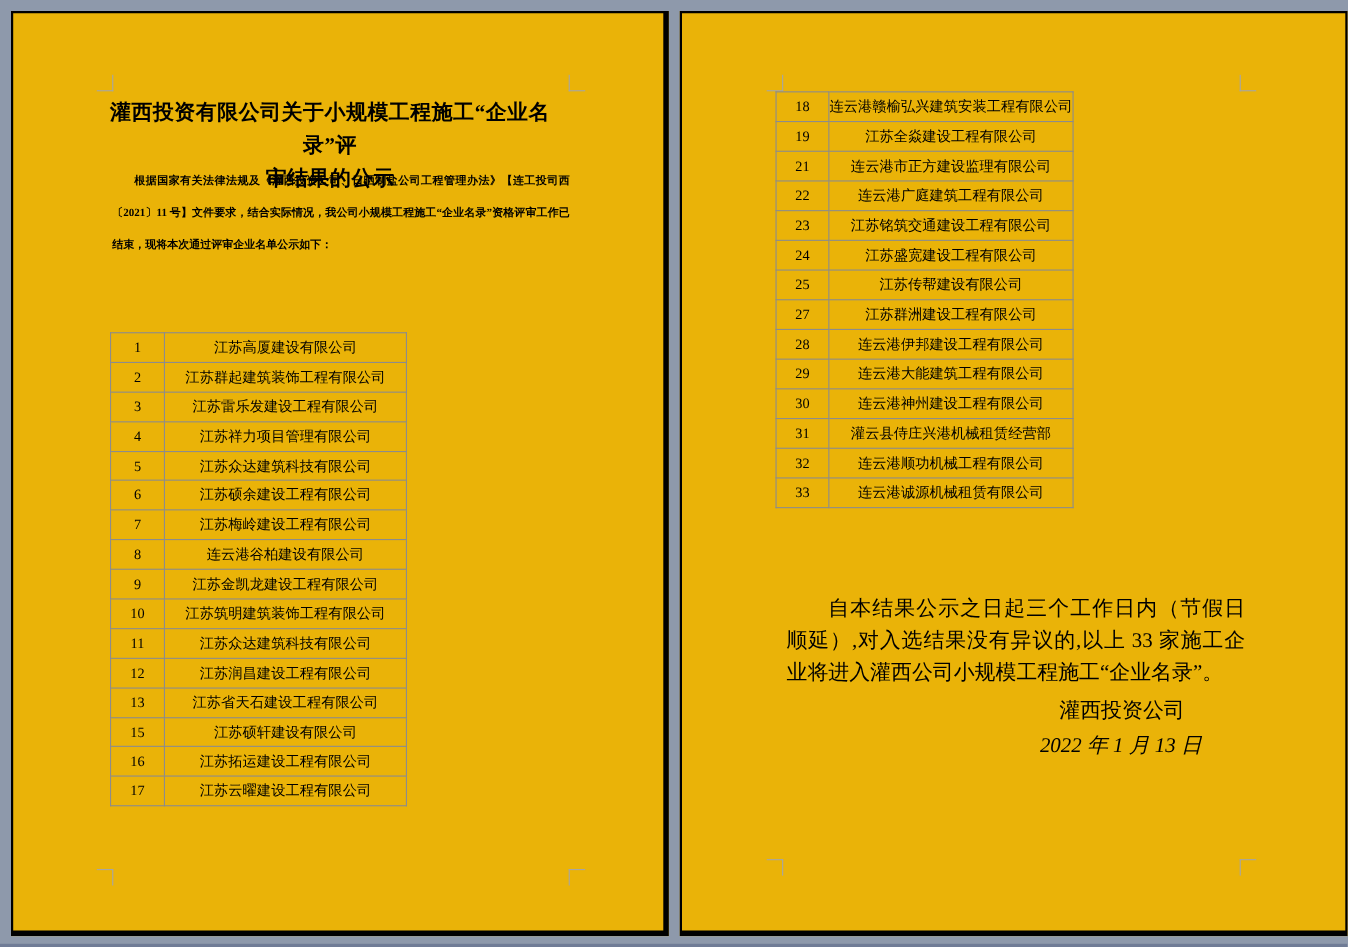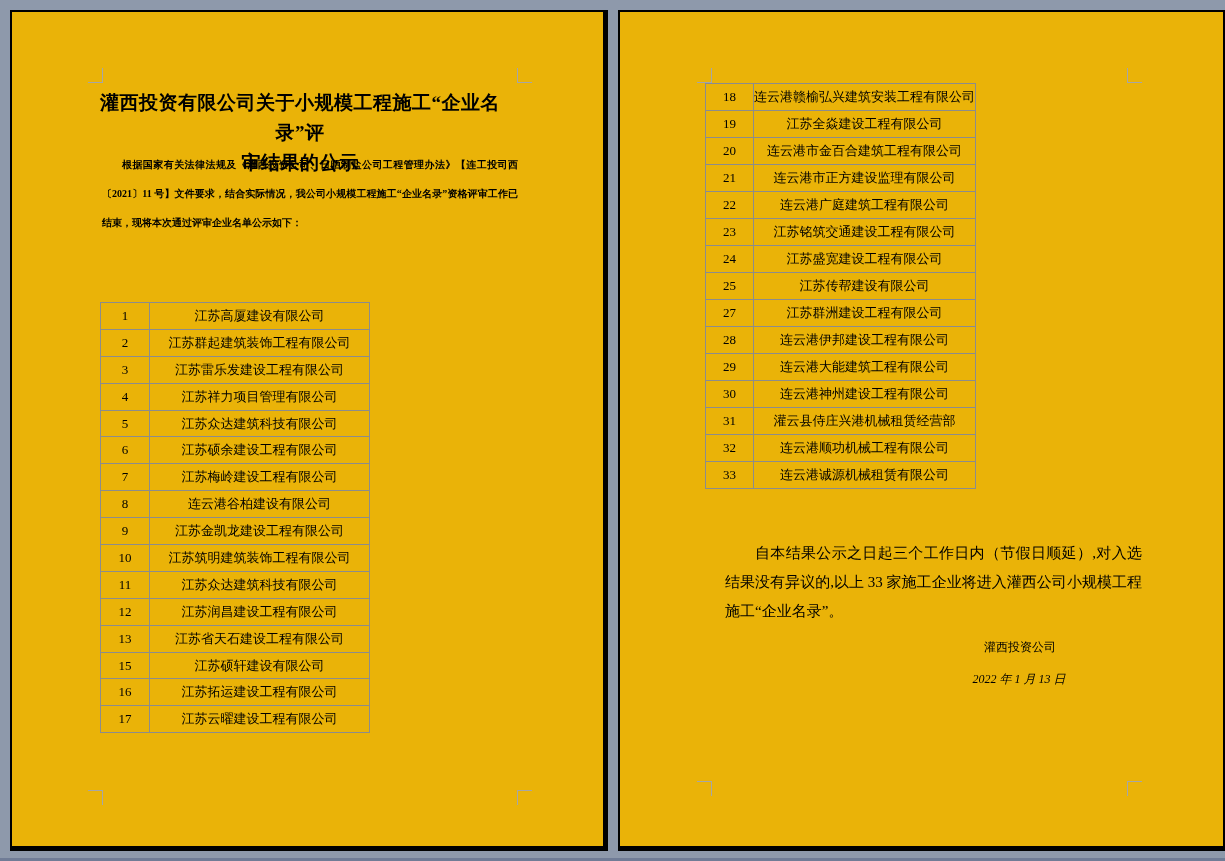--- a/index.html
+++ b/index.html
@@ -64,28 +64,28 @@
   .tbl-p1{left:88px;top:290px;width:267px;}
   .tbl-p1 td{height:25.9px;}
   .tbl-p1 td.num{width:48px;}
   .tbl-p1 td.cname{width:219px;}
   .tbl-p2{left:85px;top:71px;width:268px;}
   .tbl-p2 td{height:26px;}
   .tbl-p2 td.num{width:47px;}
   .tbl-p2 td.cname{width:221px;}
 
   .closing{
-    position:absolute;left:105px;top:527px;width:417px;
-    font-size:15px;line-height:29px;
+    position:absolute;left:95px;top:527px;width:417px;
+    font-size:19px;line-height:29px;
     text-align:justify;
     text-indent:2em;
   }
   .sig-line{
     position:absolute;
-    font-size:12px;line-height:24px;
+    font-size:19px;line-height:24px;
     white-space:nowrap;
     transform:translateX(-50%);
   }
   .signature{left:400px;top:623px;}
   .sig-date{left:399px;top:655px;font-style:italic;}
 </style>
 </head>
 <body>
 
 <div class="page page-left">
@@ -183,24 +183,20 @@
     <tbody>
         <tr>
           <td class="num">18</td>
           <td class="cname">连云港赣榆弘兴建筑安装工程有限公司</td>
         </tr>
         <tr>
           <td class="num">19</td>
           <td class="cname">江苏全焱建设工程有限公司</td>
         </tr>
         <tr>
-          <td class="num">20</td>
-          <td class="cname">连云港市金百合建筑工程有限公司</td>
-        </tr>
-        <tr>
           <td class="num">21</td>
           <td class="cname">连云港市正方建设监理有限公司</td>
         </tr>
         <tr>
           <td class="num">22</td>
           <td class="cname">连云港广庭建筑工程有限公司</td>
         </tr>
         <tr>
           <td class="num">23</td>
           <td class="cname">江苏铭筑交通建设工程有限公司</td>

